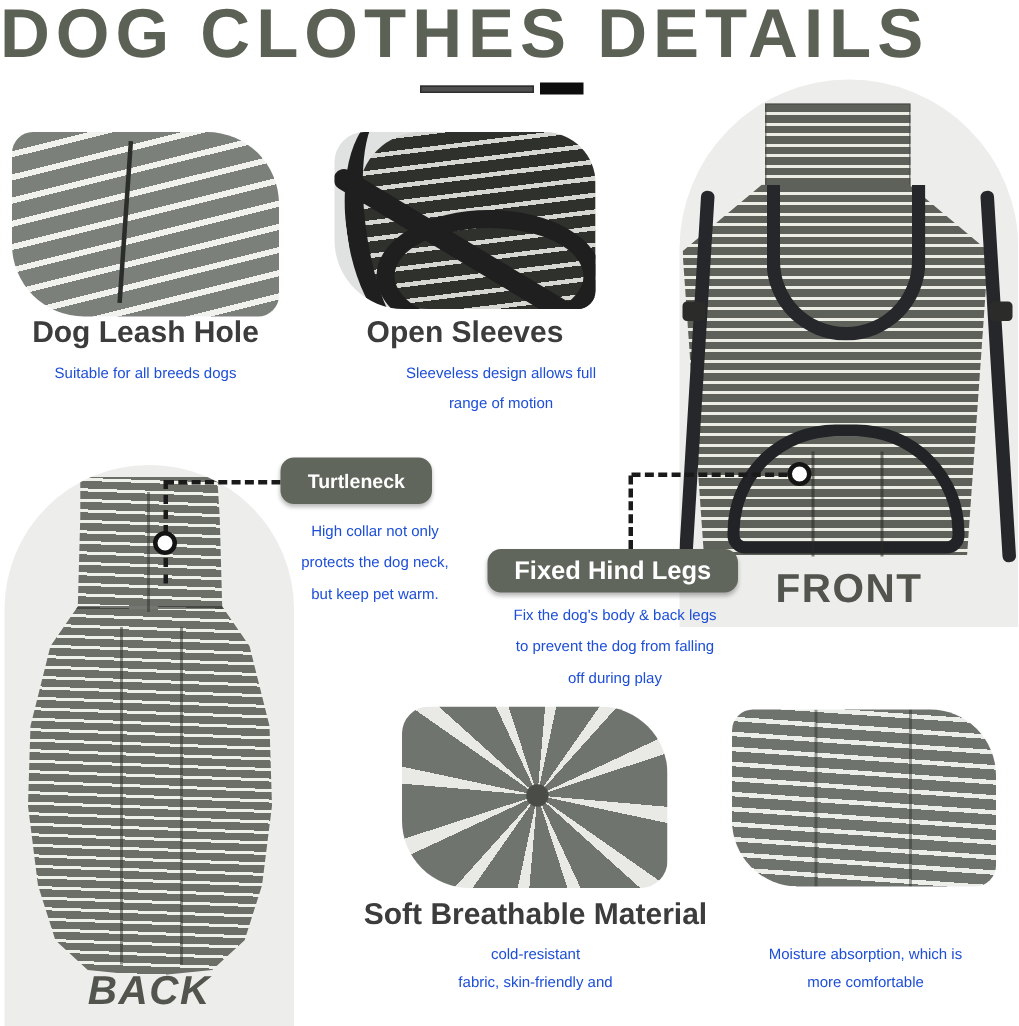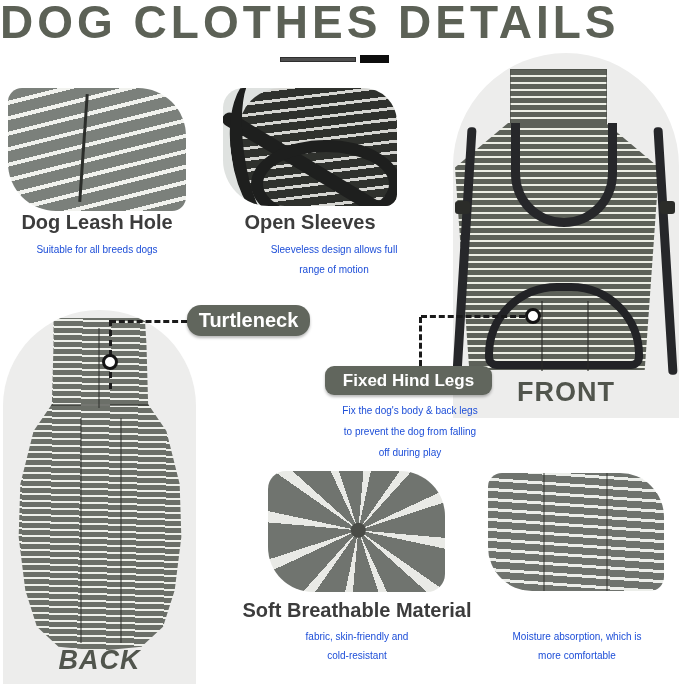--- a/index.html
+++ b/index.html
@@ -161,37 +161,42 @@
       <div class="abs back-seam" style="left:38%; top:30%; height:68%;"></div>
       <div class="abs back-seam" style="left:62%; top:30%; height:68%;"></div>
     </div>
     <div class="abs view-label back-label">BACK</div>
   </div>
 
   <div class="abs dash-h" style="left:110px; top:320px; width:77px;"></div>
   <div class="abs dash-v" style="left:109px; top:320px; height:36px;"></div>
   <div class="abs dash-v" style="left:109px; top:372px; height:17px;"></div>
   <div class="abs callout-dot" style="left:102px; top:354px;"></div>
-  <div class="abs callout-box" style="left:187px; top:305px; width:123px; height:31px; font-size:20px; line-height:31px;border-radius:14px;">Turtleneck</div>
+  <div class="abs callout-box" style="left:187px; top:305px; width:101px; height:31px; font-size:13px; line-height:31px;">Turtleneck</div>
+  <div class="abs feat-desc" style="left:160px; top:344px; width:180px; line-height:21px;">
+    <div>High collar not only</div>
+    <div>protects the dog neck,</div>
+    <div>but keep pet warm.</div>
+  </div>
 
   <div class="abs dash-h" style="left:421px; top:315px; width:104px;"></div>
   <div class="abs dash-v" style="left:419px; top:317px; height:49px;"></div>
   <div class="abs callout-dot" style="left:525px; top:308px;"></div>
   <div class="abs callout-box" style="left:325px; top:366px; width:167px; height:29px; font-size:17px; line-height:29px;">Fixed Hind Legs</div>
   <div class="abs feat-desc" style="left:300px; top:400px; width:220px; line-height:21px;">
     <div>Fix the dog's body &amp; back legs</div>
     <div>to prevent the dog from falling</div>
     <div>off during play</div>
   </div>
 
   <div class="abs swatch swirl-img"></div>
   <div class="abs feat-heading" style="left:237px; top:599px; width:240px;">Soft Breathable Material</div>
   <div class="abs feat-desc" style="left:247px; top:627px; width:220px; line-height:19px;">
+    <div>cold-resistant</div>
     <div>fabric, skin-friendly and</div>
-    <div>cold-resistant</div>
   </div>
 
   <div class="abs swatch elastic-img">
     <div class="abs elastic-seam" style="left:55px;"></div>
     <div class="abs elastic-seam" style="left:118px;"></div>
   </div>
   <div class="abs feat-desc" style="left:467px; top:627px; width:220px; line-height:19px;">
     <div>Moisture absorption, which is</div>
     <div>more comfortable</div>
   </div>

